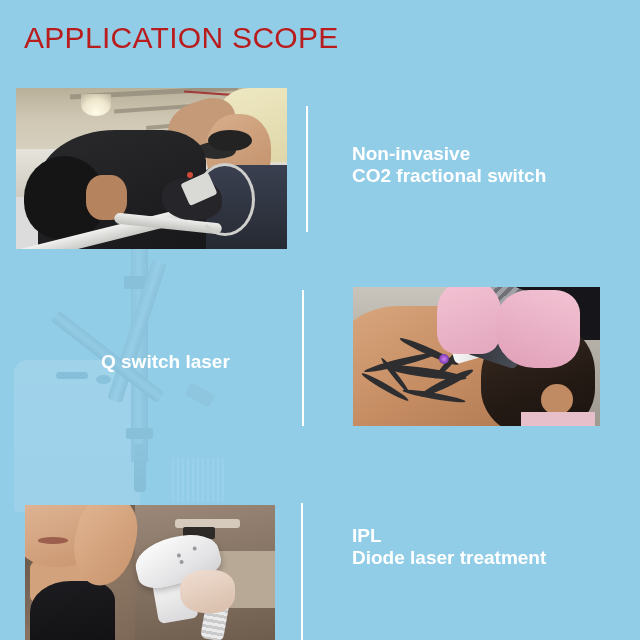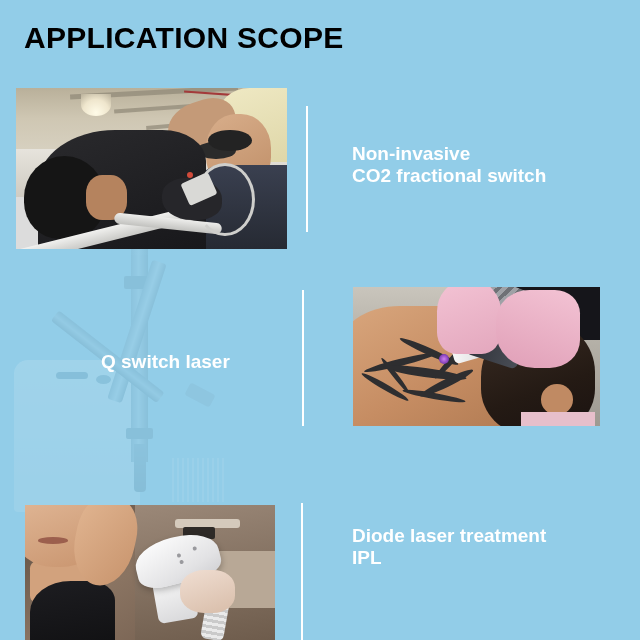--- a/index.html
+++ b/index.html
@@ -144,23 +144,23 @@
     height: 44px;
     background: repeating-linear-gradient(90deg, #cfe6f2 0 2px, transparent 2px 5px);
     opacity: 0.8;
   }
 
   
   .page-title {
     position: absolute;
     left: 24px;
     top: 18px;
-    color: #000000;
+    color: #b91c1c;
     font-size: 30px;
-    font-weight: bold;
+    font-weight: normal;
     letter-spacing: 0.3px;
     line-height: 40px;
     white-space: nowrap;
   }
 
   
   .photo {
     position: absolute;
     overflow: hidden;
     background: #dcdcdc;
@@ -534,17 +534,17 @@
       <div class="p3-device">
         <div class="p3-dot d1"></div>
         <div class="p3-dot d2"></div>
         <div class="p3-dot d3"></div>
       </div>
       <div class="p3-hand"></div>
     </div>
   </div>
   <div class="divider div-3"></div>
   <div class="caption cap-3">
+    <span class="cap-line">IPL</span>
     <span class="cap-line">Diode laser treatment</span>
-    <span class="cap-line">IPL</span>
   </div>
 
 </div>
 
 </body></html>

